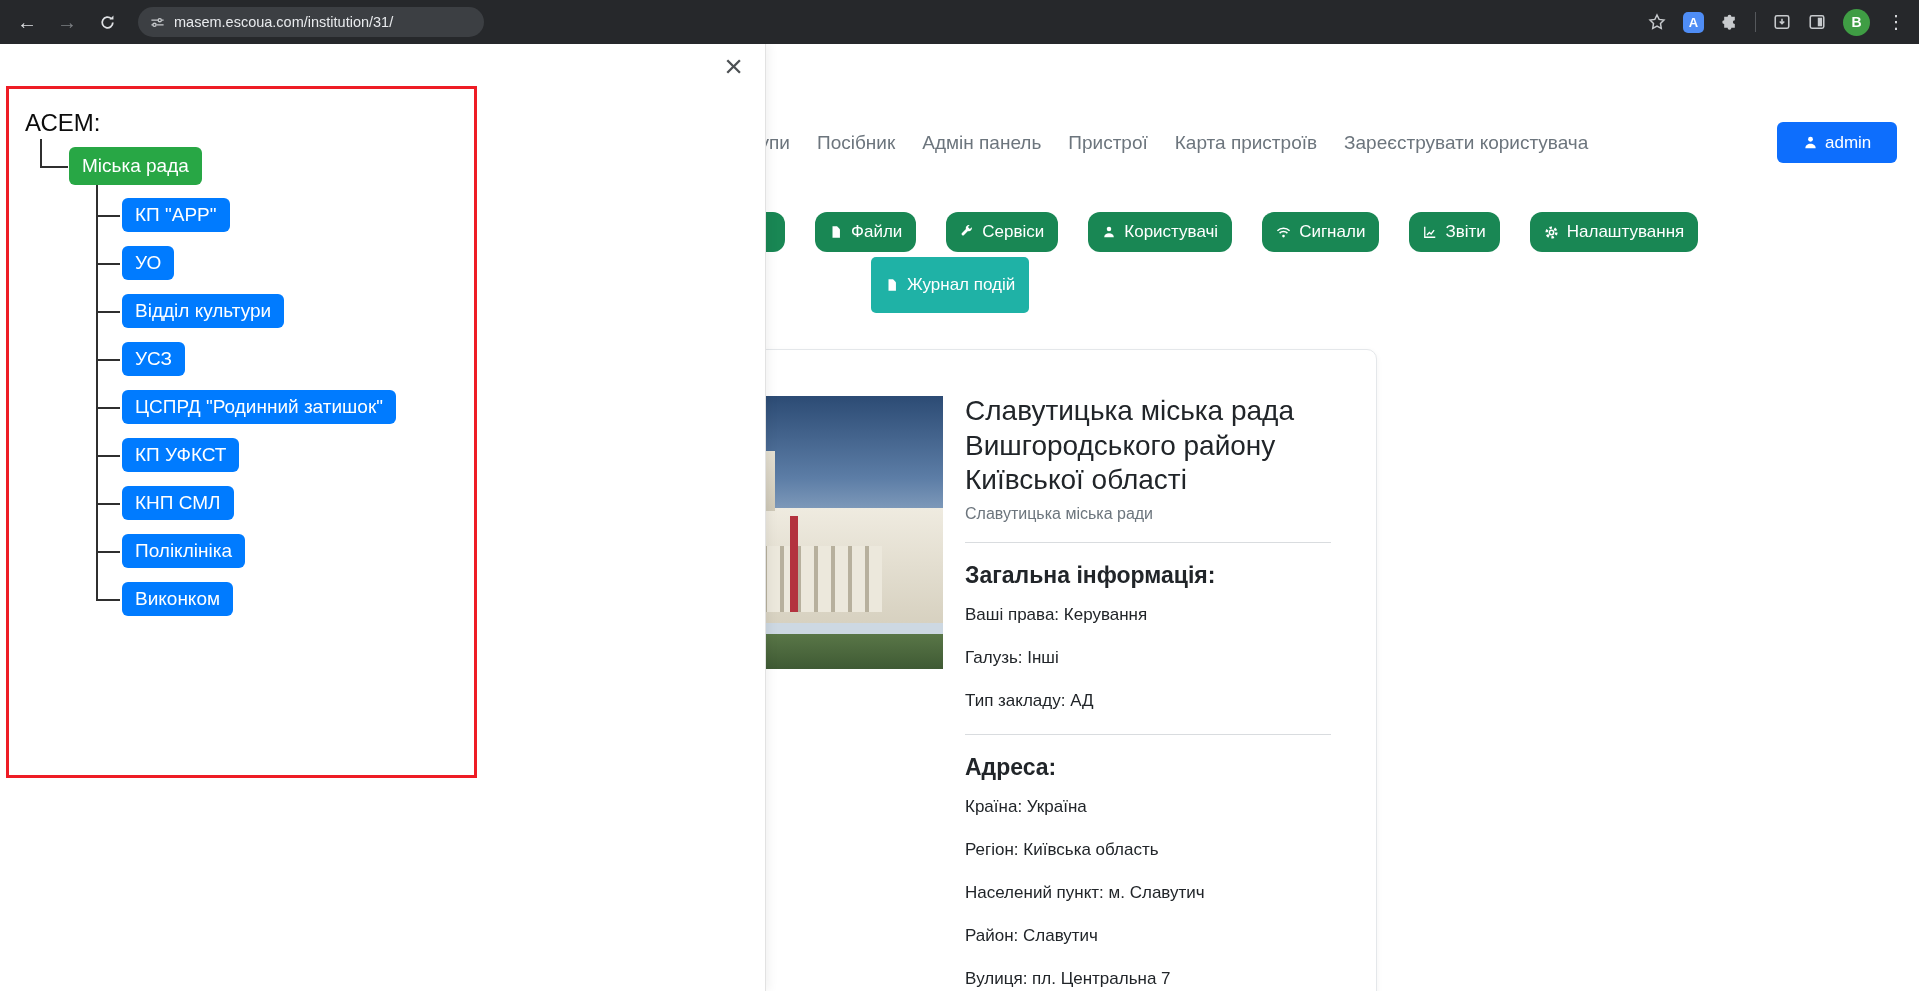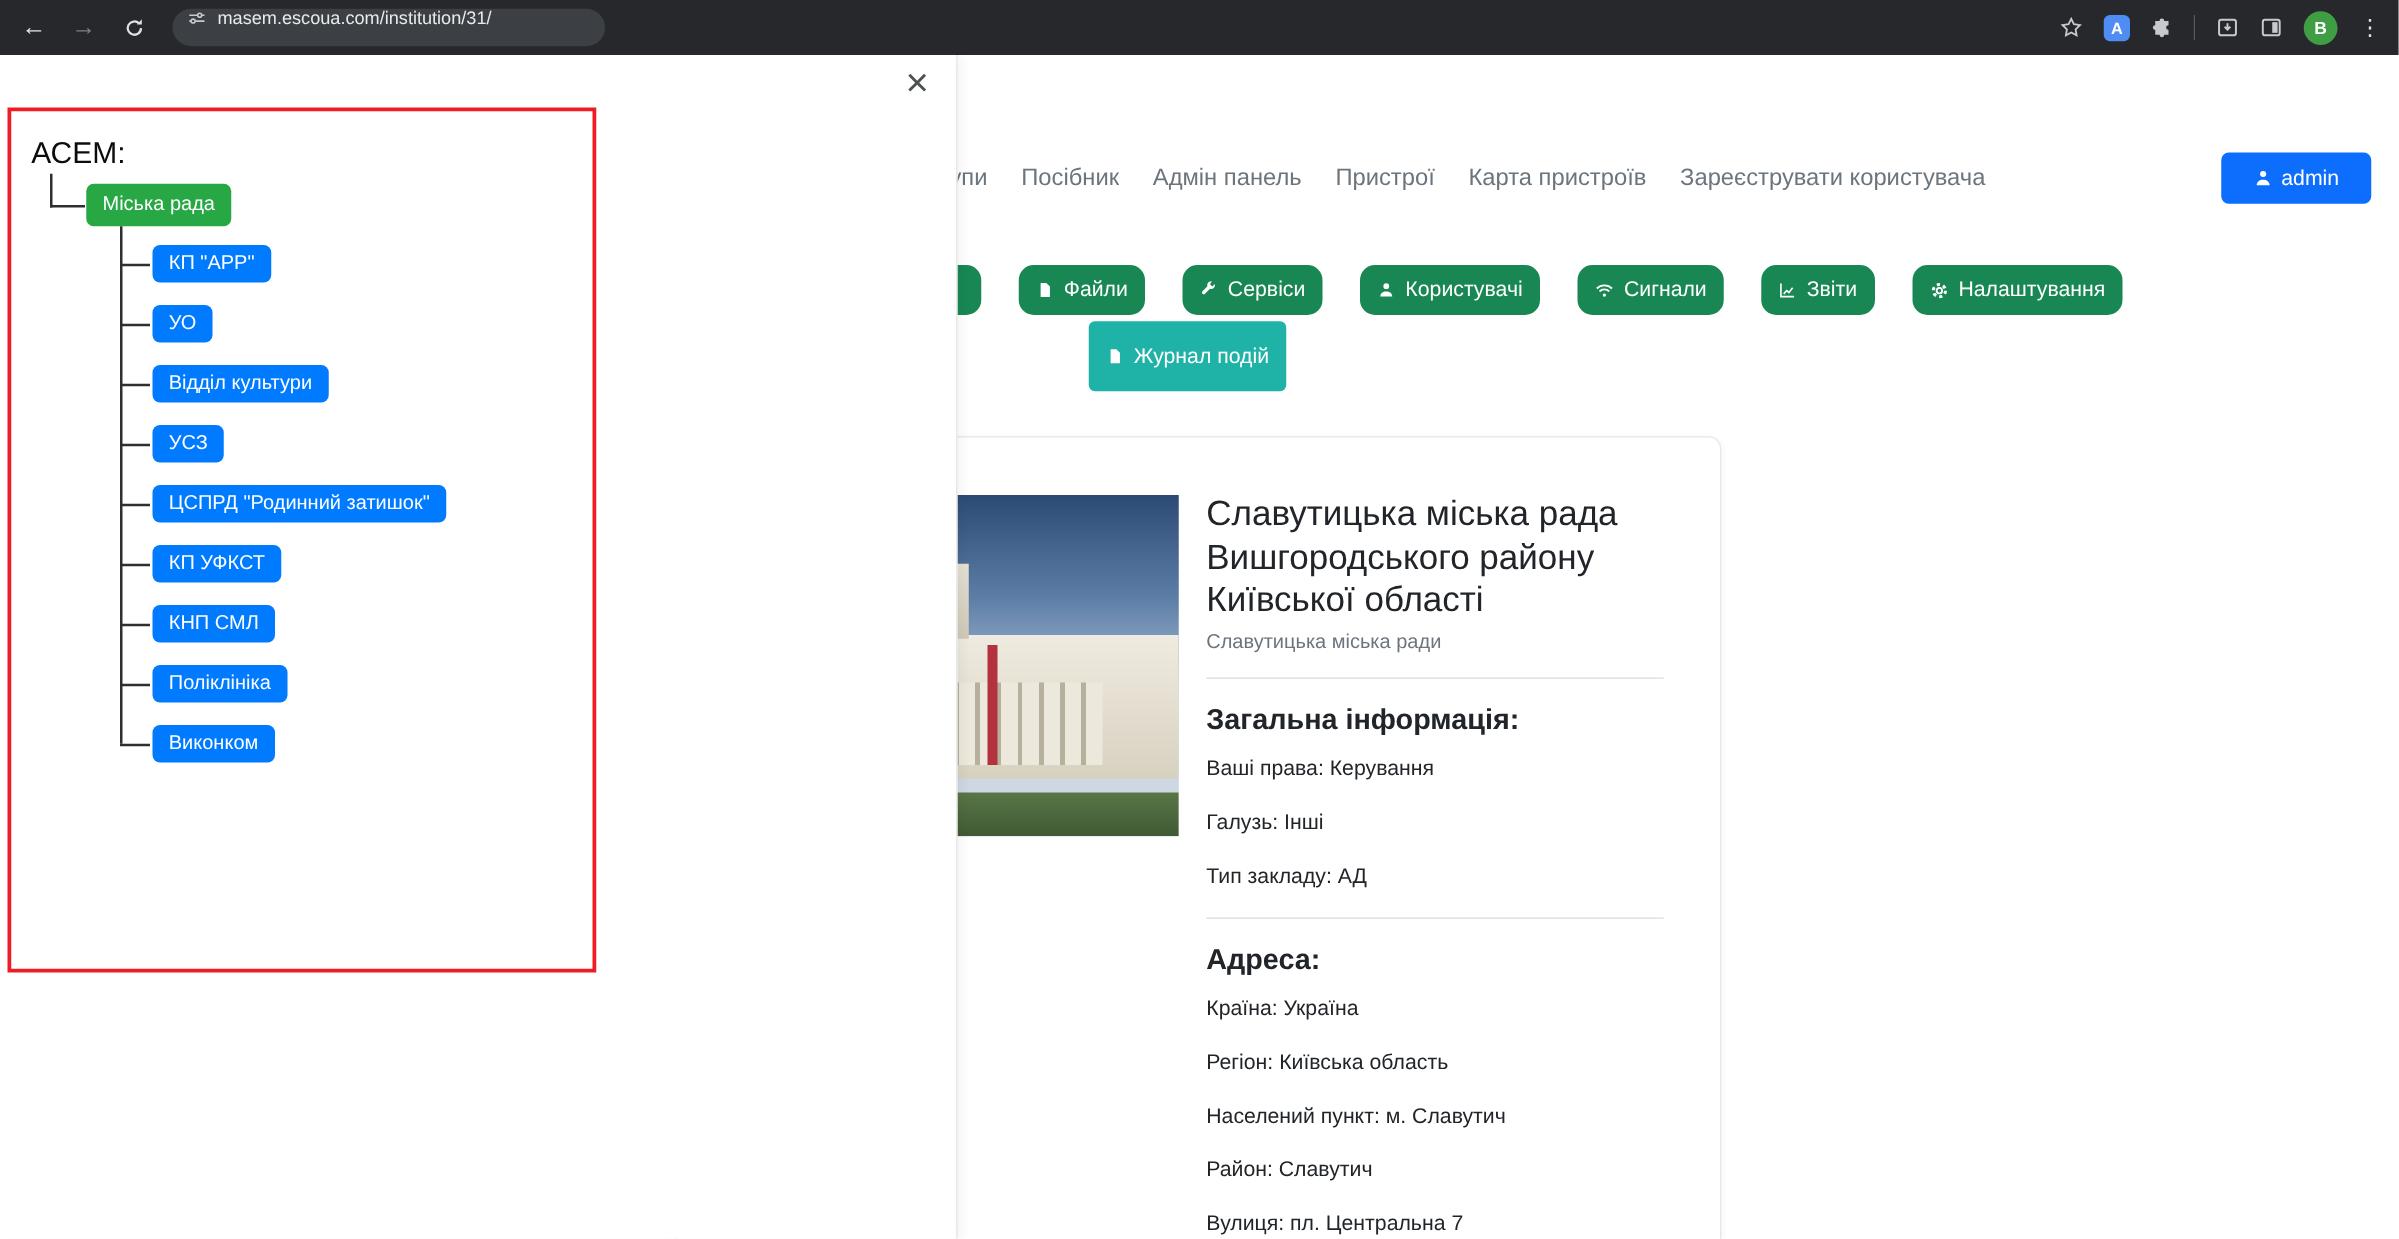--- a/index.html
+++ b/index.html
@@ -7,21 +7,21 @@
   body { font-family:"Liberation Sans","DejaVu Sans",sans-serif; background:#fff; }
   .stage { position:relative; width:1919px; height:991px; overflow:hidden; background:#fff; }
 
   
   .chrome { position:absolute; top:0; left:0; width:100%; height:44px; background:#26282b;
             display:flex; align-items:center; padding:0 10px; gap:6px; z-index:60; }
   .cbtn { width:34px; height:34px; display:flex; align-items:center; justify-content:center;
           color:#dfe1e4; font-size:20px; border-radius:50%; cursor:pointer; }
   .cbtn.dim { color:#7d8084; }
   .omnibox { margin-left:8px; width:346px; height:30px; border-radius:15px; background:#3c3f43;
-             display:flex; align-items:flex-start; gap:9px; padding:0 12px; cursor:text; }
+             display:flex; align-items:center; gap:9px; padding:0 12px; cursor:text; }
   .url { color:#e8eaed; font-size:14.5px; white-space:nowrap; }
   .chrome-right { margin-left:auto; display:flex; align-items:center; gap:17px; padding-right:4px; }
   .ext-blue { width:21px; height:21px; border-radius:5px; background:#4f8df5; color:#fff;
               font-size:13px; font-weight:700; display:flex; align-items:center; justify-content:center; cursor:pointer; }
   .sep { width:1px; height:20px; background:#55585c; }
   .avatar { width:27px; height:27px; border-radius:50%; background:#3f9d44; color:#fff; font-size:14px;
             font-weight:700; display:flex; align-items:center; justify-content:center; cursor:pointer; }
   .kebab { color:#dfe1e4; font-size:18px; cursor:pointer; }
 
   
@@ -65,21 +65,21 @@
   .sec-h { font-size:23px; font-weight:700; color:#212529; margin:2px 0 16px; }
   .info-line { font-size:17px; color:#212529; margin:0 0 23px; }
 
   
   .modal { position:absolute; left:0; top:44px; width:766px; height:947px; background:#fff; z-index:40;
            border-right:1px solid #e2e2e2; box-shadow:3px 0 10px rgba(0,0,0,.06); }
   .close-x { position:absolute; top:6px; right:22px; font-size:32px; color:#4d5154; line-height:1; cursor:pointer; }
   .redbox { position:absolute; left:6px; top:42px; width:471px; height:692px; border:3px solid #ee1c25;
             padding:20px 0 0 10px; }
   .tree-title { font-size:24px; color:#0c0c0c; margin:0 0 10px 6px; }
-  .btn-node { display:inline-block; border:none; border-radius:6px; color:#fff; font-size:16px;
+  .btn-node { display:inline-block; border:none; border-radius:6px; color:#fff; font-size:19px;
               padding:8px 13px; font-family:inherit; cursor:pointer; white-space:nowrap; }
   .root-node { background:#28a745; }
   .child-node { background:#007bff; padding:6px 13px; }
   .root-row { position:relative; margin-left:50px; }
   .root-row::before { content:""; position:absolute; left:-29px; top:-8px; width:26px;
                       height:calc(50% + 8px); border-left:2px solid #2f2f2f; border-bottom:2px solid #2f2f2f; }
   .children { position:relative; margin:12px 0 0 77px; }
   .children::before { content:""; position:absolute; left:0; top:-12px; height:calc(100% - 6px);
                       border-left:2px solid #2f2f2f; }
   .child { position:relative; height:36px; display:flex; align-items:center; padding-left:26px; }

